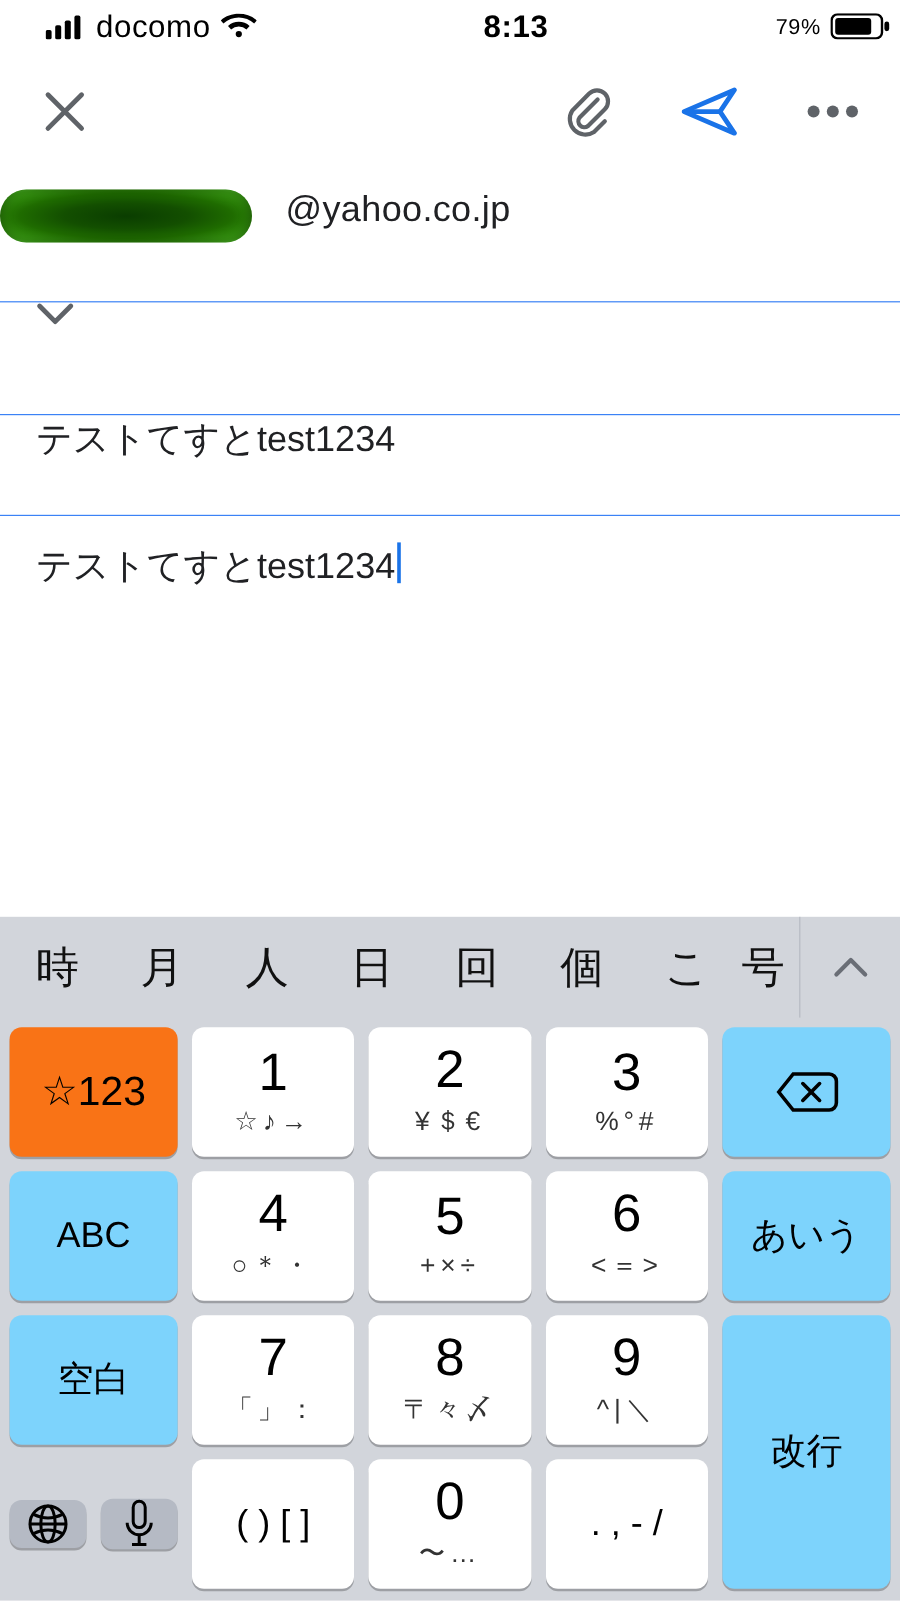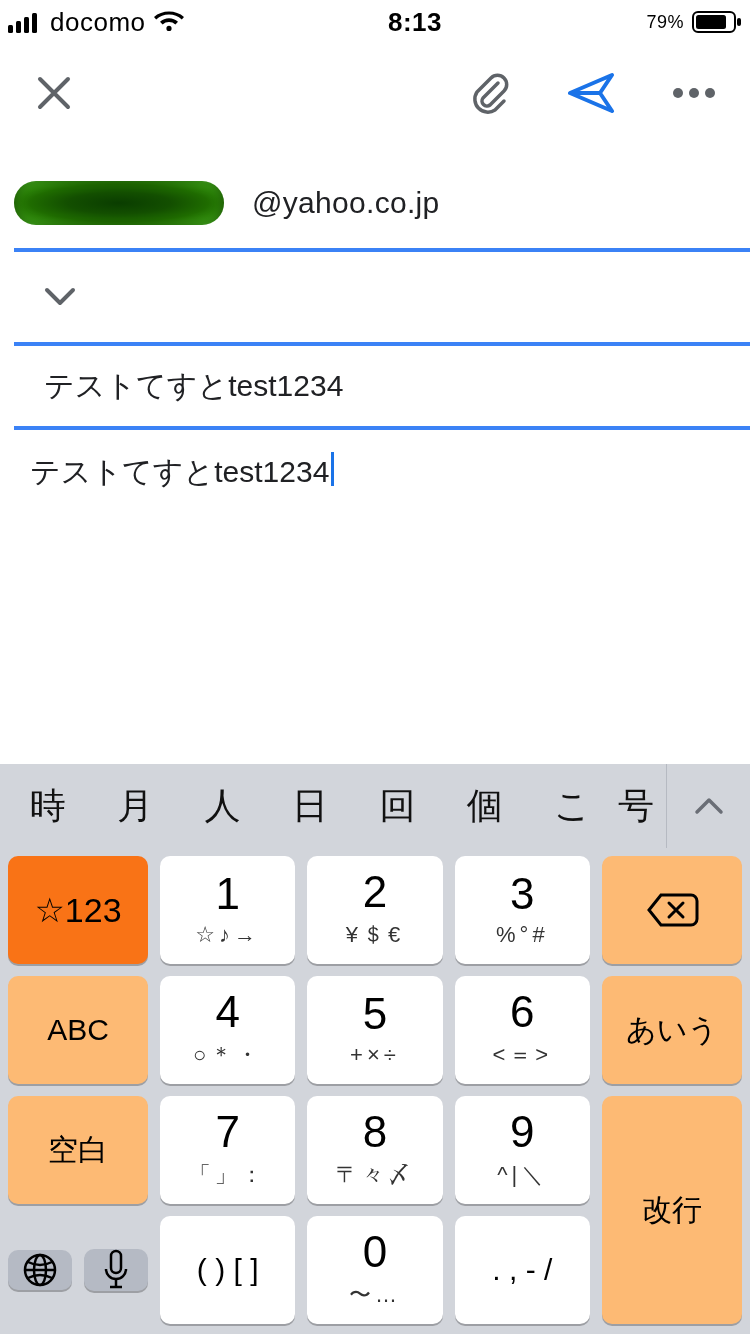--- a/index.html
+++ b/index.html
@@ -1,31 +1,31 @@
 <!DOCTYPE html>
 <html><head>
 <meta charset="utf-8">
 <style>
   * { box-sizing: border-box; margin: 0; padding: 0; }
   html, body { width: 750px; height: 1334px; overflow: hidden; font-family: -apple-system, "Hiragino Sans", "Helvetica Neue", sans-serif; background: #fff; }
   .screen { width: 750px; height: 1334px; display: flex; flex-direction: column; }
 
   
-  .status-bar { height: 44px; display: flex; align-items: center; justify-content: space-between; padding: 0 8px; font-size: 26px; font-weight: 600; letter-spacing: 0.5px; }
+  .status-bar { height: 44px; display: flex; align-items: center; justify-content: space-between; padding: 0 8px; font-size: 26px; font-weight: 600; letter-spacing: 0.5px; margin-left: 30px; }
   .sb-left, .sb-right { display: flex; align-items: center; gap: 8px; }
   .sb-left svg, .sb-right svg { flex: 0 0 auto; }
   .sb-center { font-weight: 700; }
 
   
   .compose-bar { height: 100px; display: flex; align-items: center; justify-content: space-between; padding: 0 34px; }
   .compose-bar .right { display: flex; align-items: center; gap: 56px; }
   .icon-btn { background: none; border: none; padding: 0; cursor: pointer; }
 
   
-  .row { border-bottom: 4px solid #3b82f6; display: flex; align-items: center; padding: 0 30px; margin-left: 14px; }
+  .row { border-bottom: 1px solid #3b82f6; display: flex; align-items: flex-start; padding: 0 30px; }
   .to-row { height: 94px; position: relative; border-top: 0; margin-top: 14px; }
   .from-row { height: 94px; justify-content: space-between; }
   .subject-row { height: 84px; }
   .body-area { flex: 1 1 auto; padding: 22px 30px; position: relative; }
   .label-from { color: #8a8a8a; font-size: 30px; margin-right: 24px; }
   .addr, .subject-text, .body-text { font-size: 30px; color: #202124; }
   .addr { letter-spacing: 0.3px; }
   .redacted { display: inline-block; height: 44px; width: 210px; border-radius: 22px; background: radial-gradient(ellipse at center, #0a3d00 0%, #134f00 35%, #1f6c00 60%, #3a9d14 85%, #5fd23a 100%); box-shadow: inset 0 0 10px rgba(0,0,0,.4); vertical-align: middle; margin-right: -2px; }
   .redacted.sm { width: 150px; height: 40px; border-radius: 20px; }
   .cursor { display: inline-block; width: 3px; height: 34px; background: #1a73e8; vertical-align: -4px; margin-left: 2px; }
@@ -35,21 +35,21 @@
   .candidate-bar { height: 84px; display: flex; align-items: center; position: relative; }
   .candidates { flex: 1; display: flex; align-items: center; justify-content: space-around; padding: 0 10px 0 4px; }
   .cand { font-size: 36px; color: #111; text-align: center; flex: 1; }
   .cand.cut { overflow: hidden; white-space: nowrap; }
   .cand-expand { width: 84px; height: 84px; display: flex; align-items: center; justify-content: center; border-left: 1px solid #b6bac2; }
 
   .keys { padding: 8px 8px 10px 8px; display: grid; grid-template-columns: 140px 1fr 1fr 1fr 140px; grid-template-rows: 108px 108px 108px 108px; gap: 12px; }
   .key { background: #fff; border-radius: 10px; box-shadow: 0 2px 0 rgba(0,0,0,.25); display: flex; flex-direction: column; align-items: center; justify-content: center; position: relative; font-size: 30px; }
   .key .main { font-size: 44px; line-height: 1; }
   .key .sub  { font-size: 22px; color: #333; margin-top: 6px; letter-spacing: 4px; }
-  .key.func { background: #fdba74; }
+  .key.func { background: #7dd3fc; }
   .key.func .main { font-size: 30px; font-weight: 400; }
   .key.numsym .main { font-size: 34px; }
   .key.bottom-split { display: grid; grid-template-columns: 1fr 1fr; padding: 0; background:transparent; box-shadow:none; gap:12px; }
   .key.bottom-split .half { background:#b5bac4; border-radius:10px; box-shadow: 0 2px 0 rgba(0,0,0,.25); display:flex; align-items:center; justify-content:center; }
   .key.tall { grid-row: span 2; }
   .center-icon { display:flex; align-items:center; justify-content:center; }
 </style>
 </head>
 <body>
 

